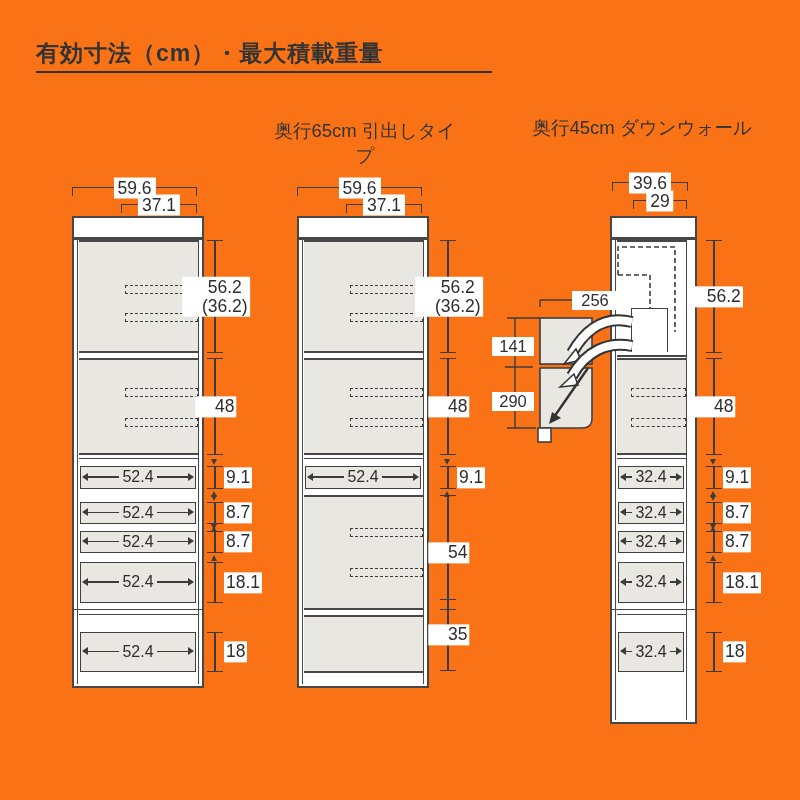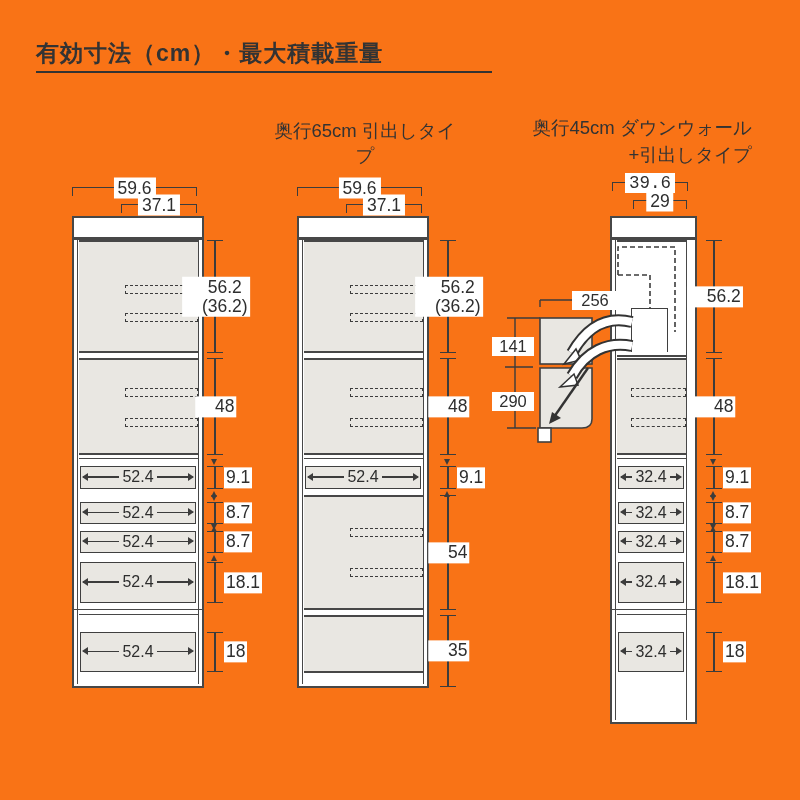--- a/index.html
+++ b/index.html
@@ -47,21 +47,20 @@
 <body>
 
 <div id="canvas">
 
   <div class="title">有効寸法（cm）・最大積載重量</div>
   <div class="rule"></div>
 
   <div class="colhead" style="left:270px;top:118px;width:190px;text-align:center;">奥行65cm 引出しタイプ</div>
   <div class="colhead" style="left:530px;top:115px;width:222px;text-align:right;line-height:1.45;">
     <div>奥行45cm ダウンウォール</div>
-    <div>+引出しタイプ</div>
   </div>
 
   <div class="hdim" style="left:72px;top:183px;width:125px;">
     <i class="h"></i>
       <i class="tl"></i>
       <i class="tr"></i>
     <span class="lbl">59.6</span>
   </div>
   <div class="hdim" style="left:121px;top:200px;width:76px;">
     <i class="h"></i>
@@ -222,28 +221,28 @@
       <i class="ct"></i>
       <i class="cb"></i>
     <span class="lbl r">9.1</span>
   </div>
   <div class="vdim" style="left:440px;top:495px;height:115px;">
     <i class="v"></i>
       <i class="ct"></i>
       <i class="cb"></i>
     <span class="lbl c">54</span>
   </div>
-  <div class="vdim" style="left:440px;top:615px;height:72px;">
+  <div class="vdim" style="left:440px;top:599px;height:72px;">
     <i class="v"></i>
       <i class="ct"></i>
       <i class="cb"></i>
     <span class="lbl c">35</span>
   </div>
 
-  <div class="hdim" style="left:612px;top:178px;width:76px;font-family:Liberation Mono, monospace;">
+  <div class="hdim" style="left:612px;top:178px;width:76px;">
     <i class="h"></i>
       <i class="tl"></i>
       <i class="tr"></i>
     <span class="lbl">39.6</span>
   </div>
   <div class="hdim" style="left:633px;top:196px;width:54px;">
     <i class="h"></i>
       <i class="tl"></i>
       <i class="tr"></i>
     <span class="lbl">29</span>

